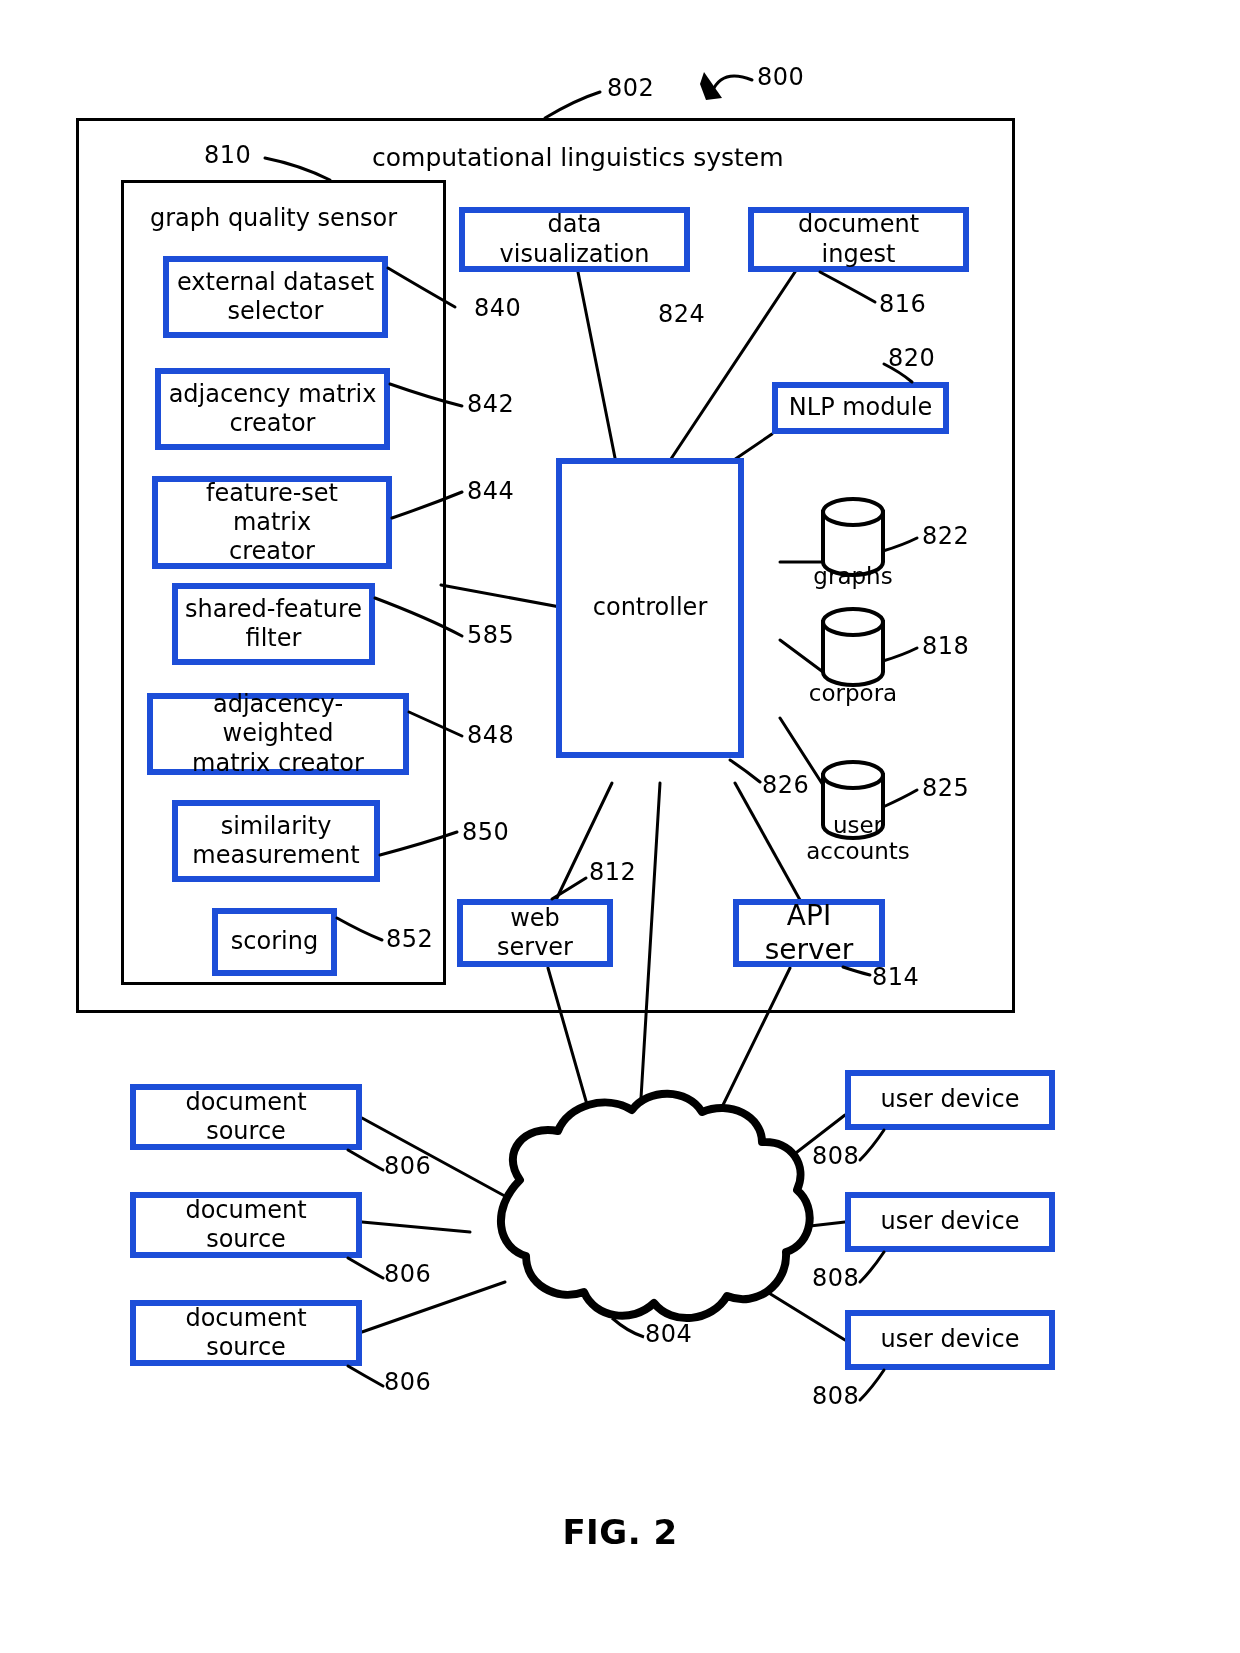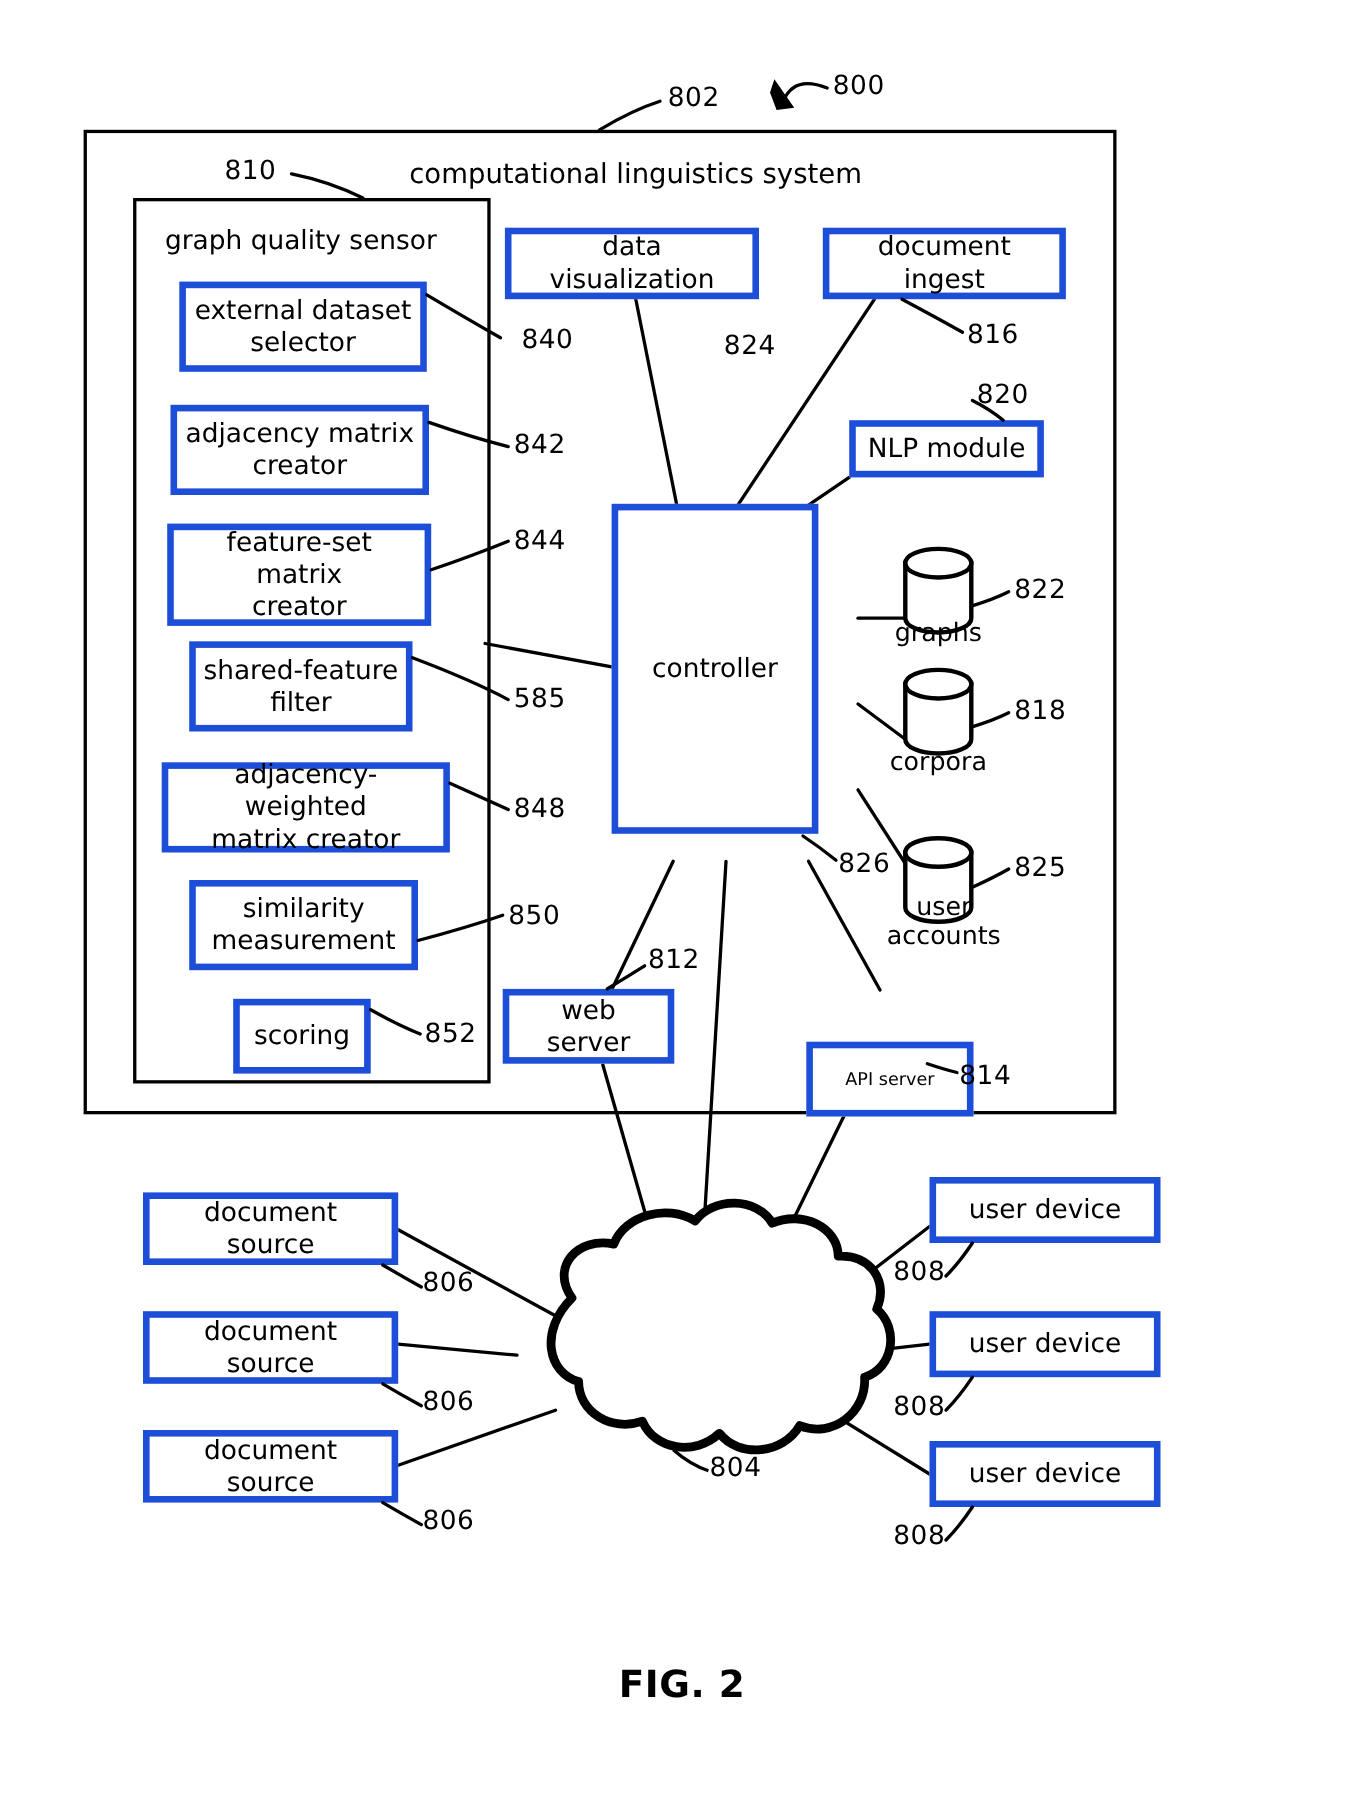--- a/index.html
+++ b/index.html
@@ -192,21 +192,21 @@
   </div>
 
   <div class="node" style="left:556px; top:458px; width:188px; height:300px; font-size:24px;">
     <span class="node-label">controller</span>
   </div>
 
   <div class="node" style="left:457px; top:899px; width:156px; height:68px; font-size:24px;">
     <span class="node-label">web server</span>
   </div>
 
-  <div class="node" style="left:733px; top:899px; width:152px; height:68px; font-size:16px;margin-top:48px;">
+  <div class="node" style="left:733px; top:899px; width:152px; height:68px; font-size:28px;">
     <span class="node-label">API server</span>
   </div>
 
   <svg class="overlay" viewBox="0 0 1240 1653">
     <g stroke="#000" fill="#fff" stroke-width="4">
 
       <path d="M823,512 L823,562 A30,13 0 0,0 883,562 L883,512 Z"></path>
       <ellipse cx="853" cy="512" rx="30" ry="13"></ellipse>
 
       <path d="M823,622 L823,672 A30,13 0 0,0 883,672 L883,622 Z"></path>

